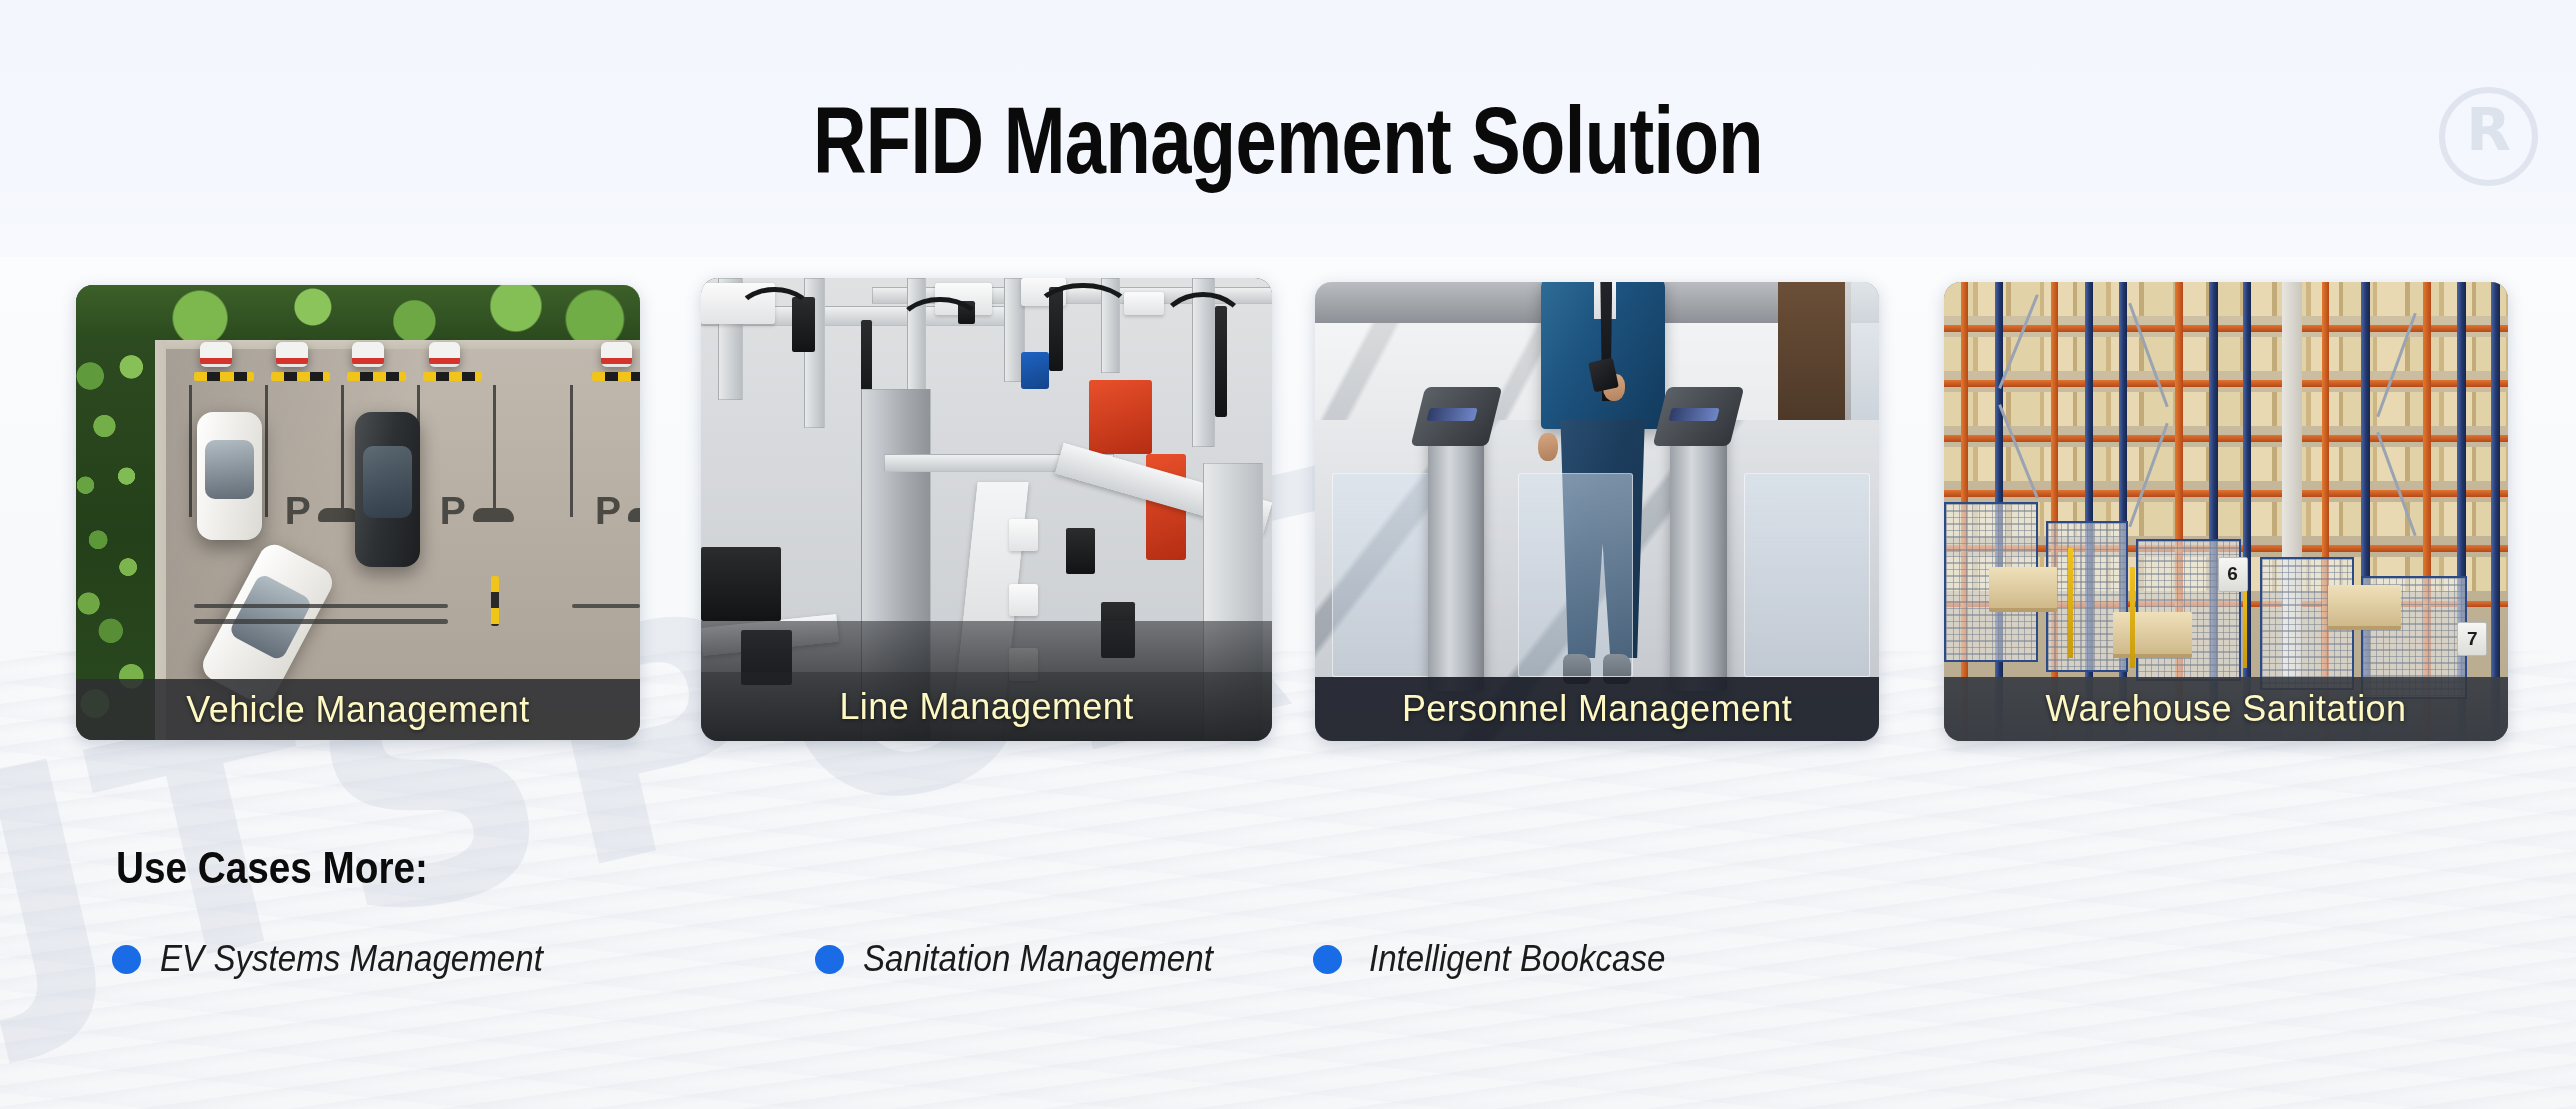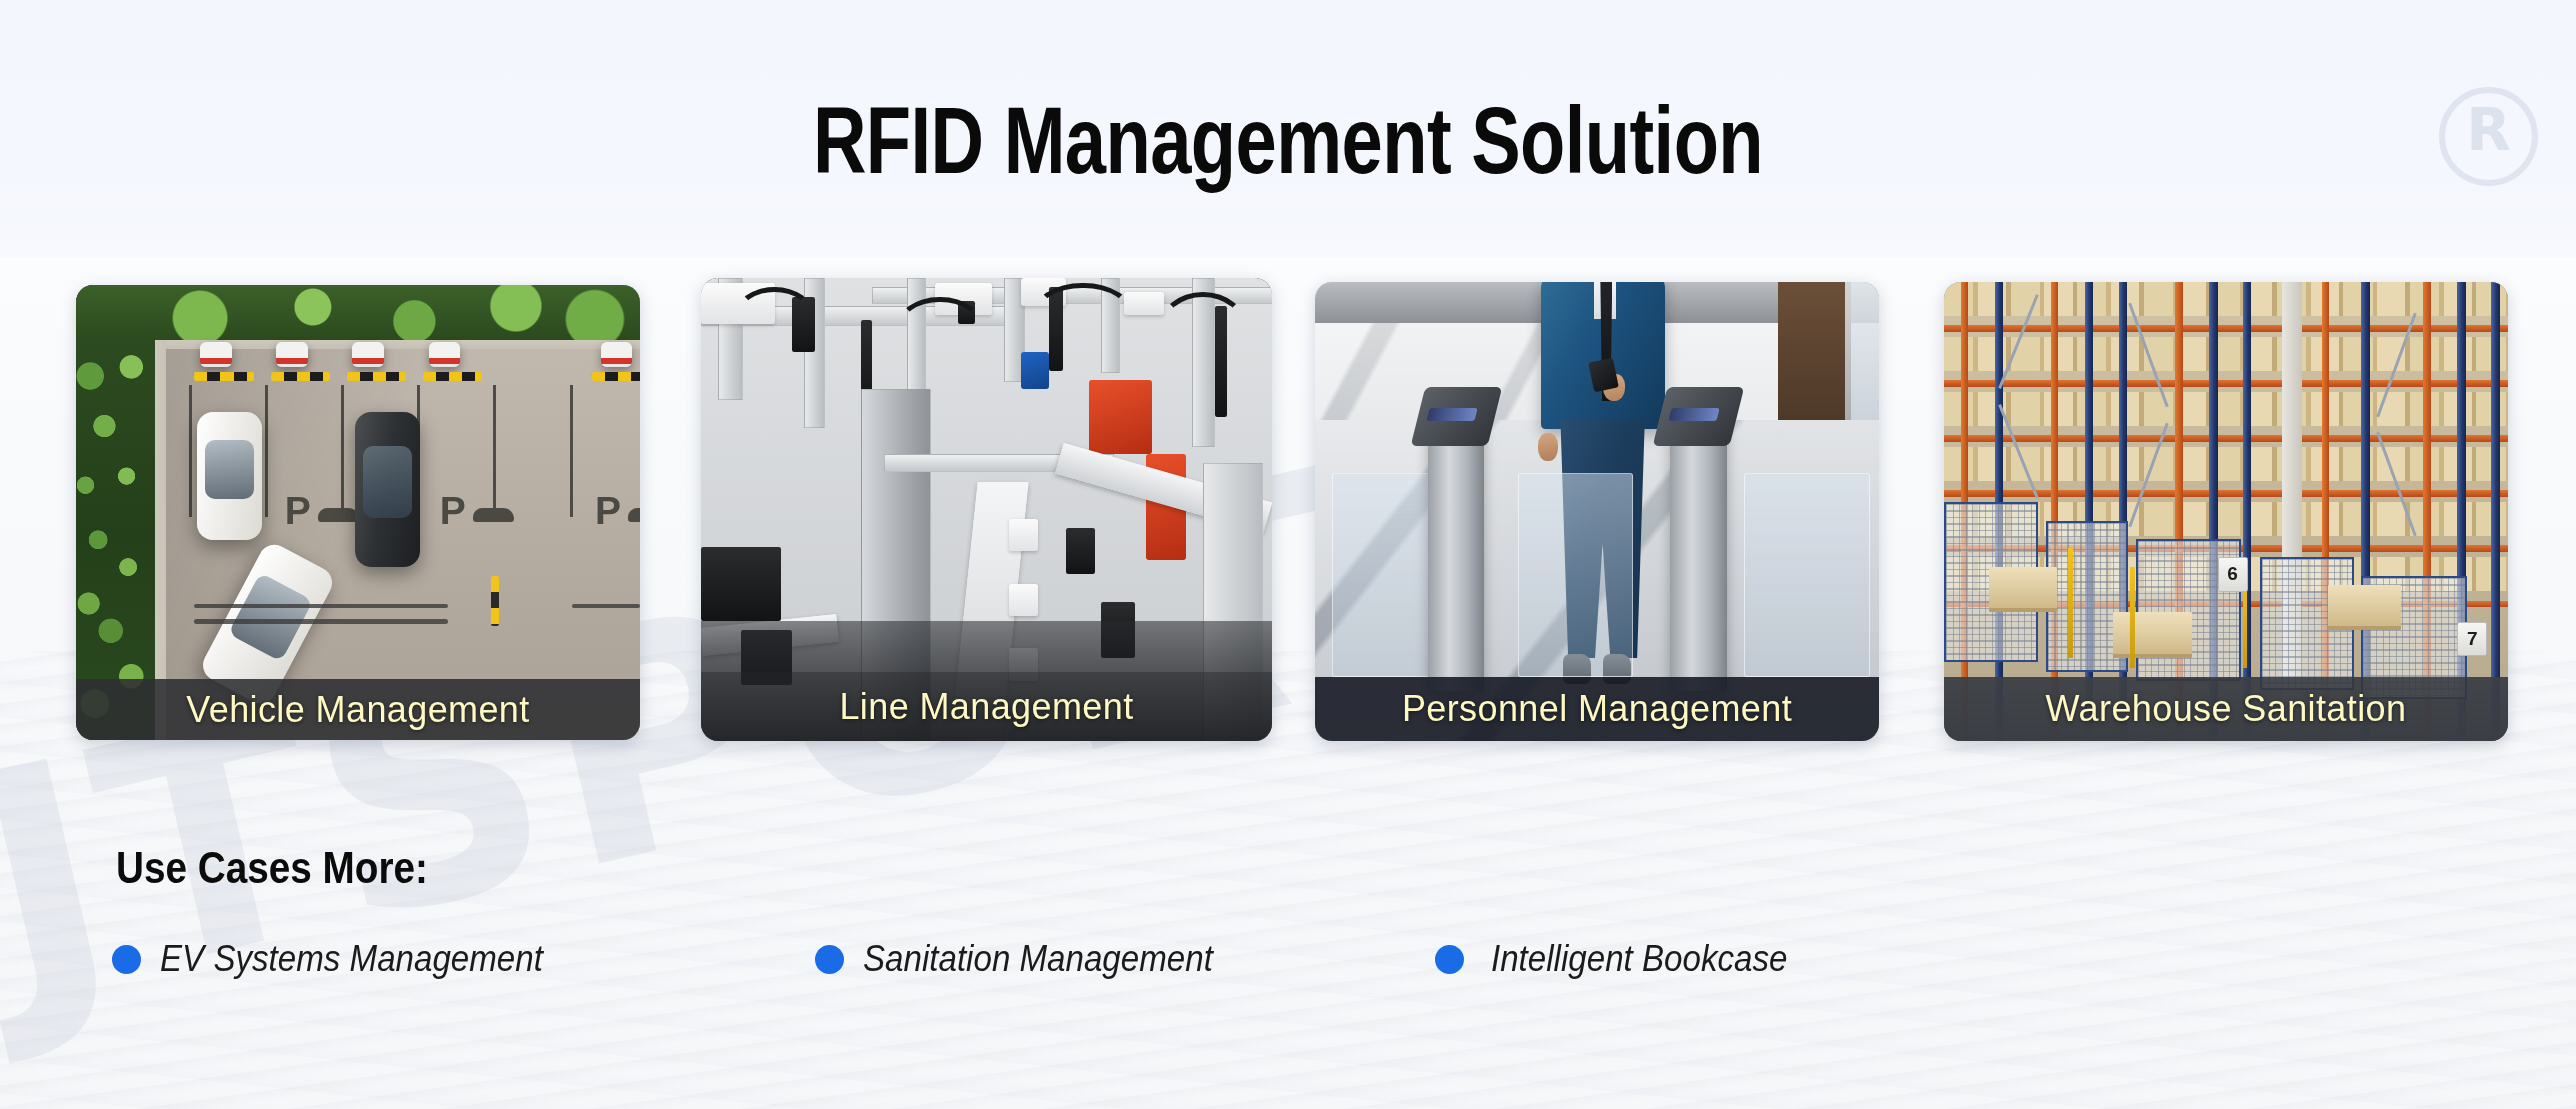--- a/index.html
+++ b/index.html
@@ -708,20 +708,20 @@
   <div class="usecase-item" style="left:112px;">
     <span class="dot"></span>
     <span class="usecase-label">EV Systems Management</span>
   </div>
 
   <div class="usecase-item" style="left:815px;">
     <span class="dot"></span>
     <span class="usecase-label">Sanitation Management</span>
   </div>
 
-  <div class="usecase-item" style="left:1435px;gap:27px;">
+  <div class="usecase-item" style="left:1313px;gap:27px;">
     <span class="dot"></span>
     <span class="usecase-label">Intelligent Bookcase</span>
   </div>
 
 
 </div>
 
 
 </body></html>

